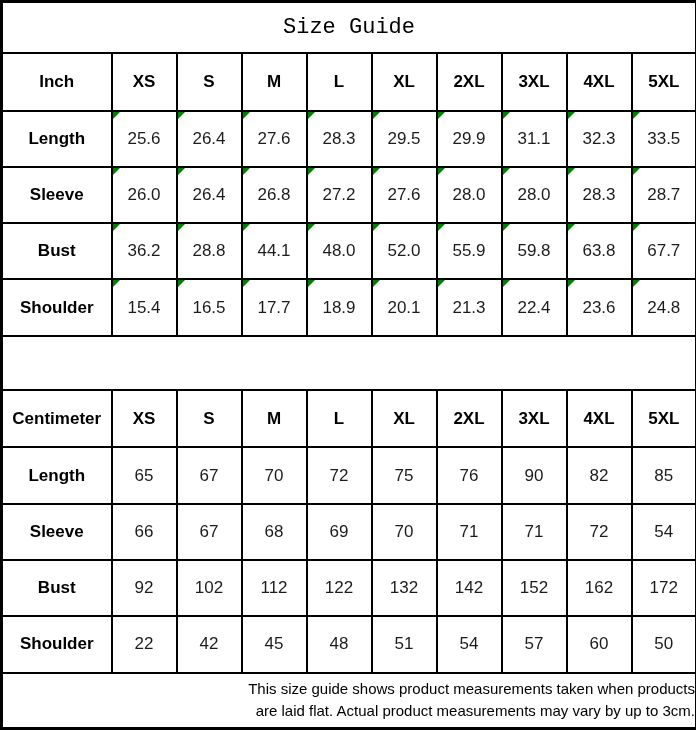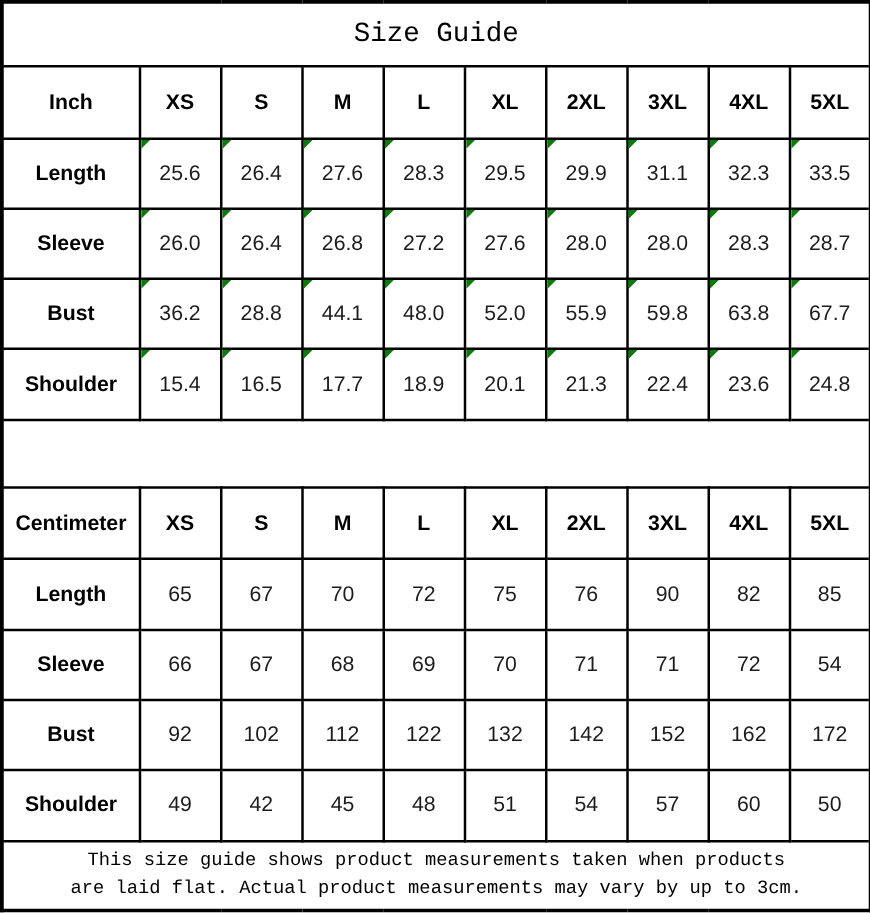--- a/index.html
+++ b/index.html
@@ -58,23 +58,24 @@
     top: 0;
     left: 0;
     width: 0;
     height: 0;
     border-top: 7px solid var(--flag-color, #008000);
     border-right: 7px solid transparent;
   }
   tr.gap-row td { height: 51px; }
   tr.footer-row td {
     height: 52px;
-    font-family: Liberation Mono, monospace;
+    font-family: Liberation Sans, sans-serif;
     font-size: 15px;
     line-height: 22px;
+    text-align: right;
   }
 </style>
 </head>
 <body>
 
 <div class="wrap">
   <table class="size-guide">
     <colgroup>
       <col class="label-col">
       <col class="size-col">
@@ -203,21 +204,21 @@
           <td class="val">112</td>
           <td class="val">122</td>
           <td class="val">132</td>
           <td class="val">142</td>
           <td class="val">152</td>
           <td class="val">162</td>
           <td class="val">172</td>
         </tr>
         <tr class="data-row">
           <td class="rowlabel">Shoulder</td>
-          <td class="val">49</td>
+          <td class="val">22</td>
           <td class="val">42</td>
           <td class="val">45</td>
           <td class="val">48</td>
           <td class="val">51</td>
           <td class="val">54</td>
           <td class="val">57</td>
           <td class="val">60</td>
           <td class="val">50</td>
         </tr>
       </tbody>

